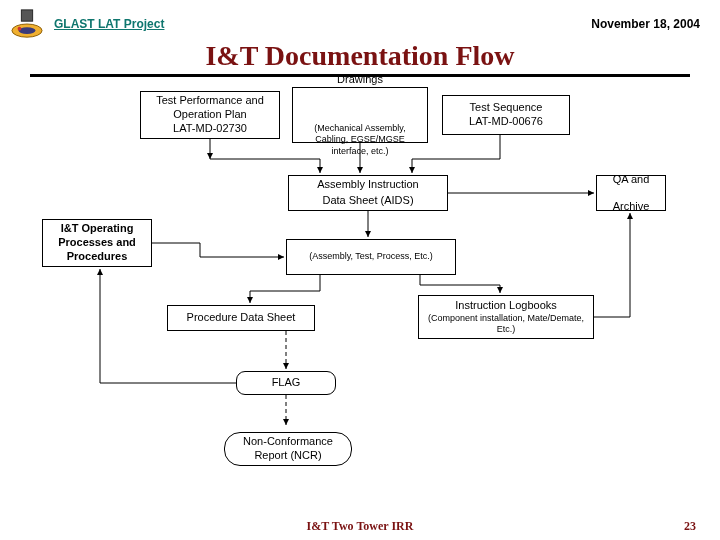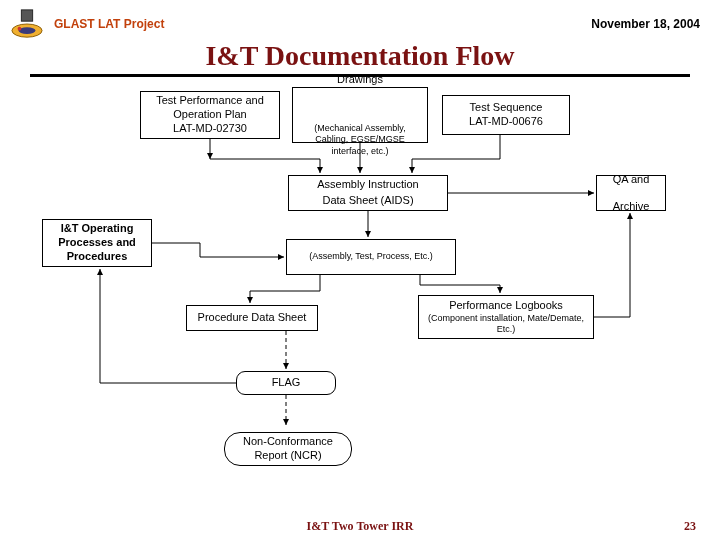--- a/index.html
+++ b/index.html
@@ -20,22 +20,23 @@
   .logo {
     width: 38px;
     height: 32px;
     margin-right: 8px;
     position: relative;
   }
   .logo svg { width: 100%; height: 100%; }
   .header-left {
     font-size: 12px;
     font-weight: bold;
-    color: #c2410c;
+    color: #0f766e;
     flex: 1;
+    text-decoration: underline;
   }
   .header-right {
     font-size: 12px;
     font-weight: bold;
     color: #000;
   }
   .title {
     text-align: center;
     font-size: 28px;
     font-weight: bold;
@@ -144,26 +145,26 @@
   <div class="box" style="left:42px; top:138px; width:110px; height:48px; font-weight:bold;">
     <div>I&amp;T Operating</div>
     <div>Processes and</div>
     <div>Procedures</div>
   </div>
 
   <div class="box" style="left:286px; top:158px; width:170px; height:36px;">
     <div class="sub">(Assembly, Test, Process, Etc.)</div>
   </div>
 
-  <div class="box" style="left:186px; top:224px; width:132px; height:26px;">
+  <div class="box" style="left:167px; top:224px; width:148px; height:26px;">
     <div>Procedure Data Sheet</div>
   </div>
 
   <div class="box" style="left:418px; top:214px; width:176px; height:44px;">
-    <div>Performance Logbooks</div>
+    <div>Instruction Logbooks</div>
     <div class="sub">(Component installation, Mate/Demate, Etc.)</div>
   </div>
 
   <div class="box" style="left:236px; top:290px; width:100px; height:24px;border-radius:9px;">
     <div>FLAG</div>
   </div>
 
   <div class="box" style="left:224px; top:351px; width:128px; height:34px;border-radius:16px;">
     <div>Non-Conformance</div>
     <div>Report (NCR)</div>

